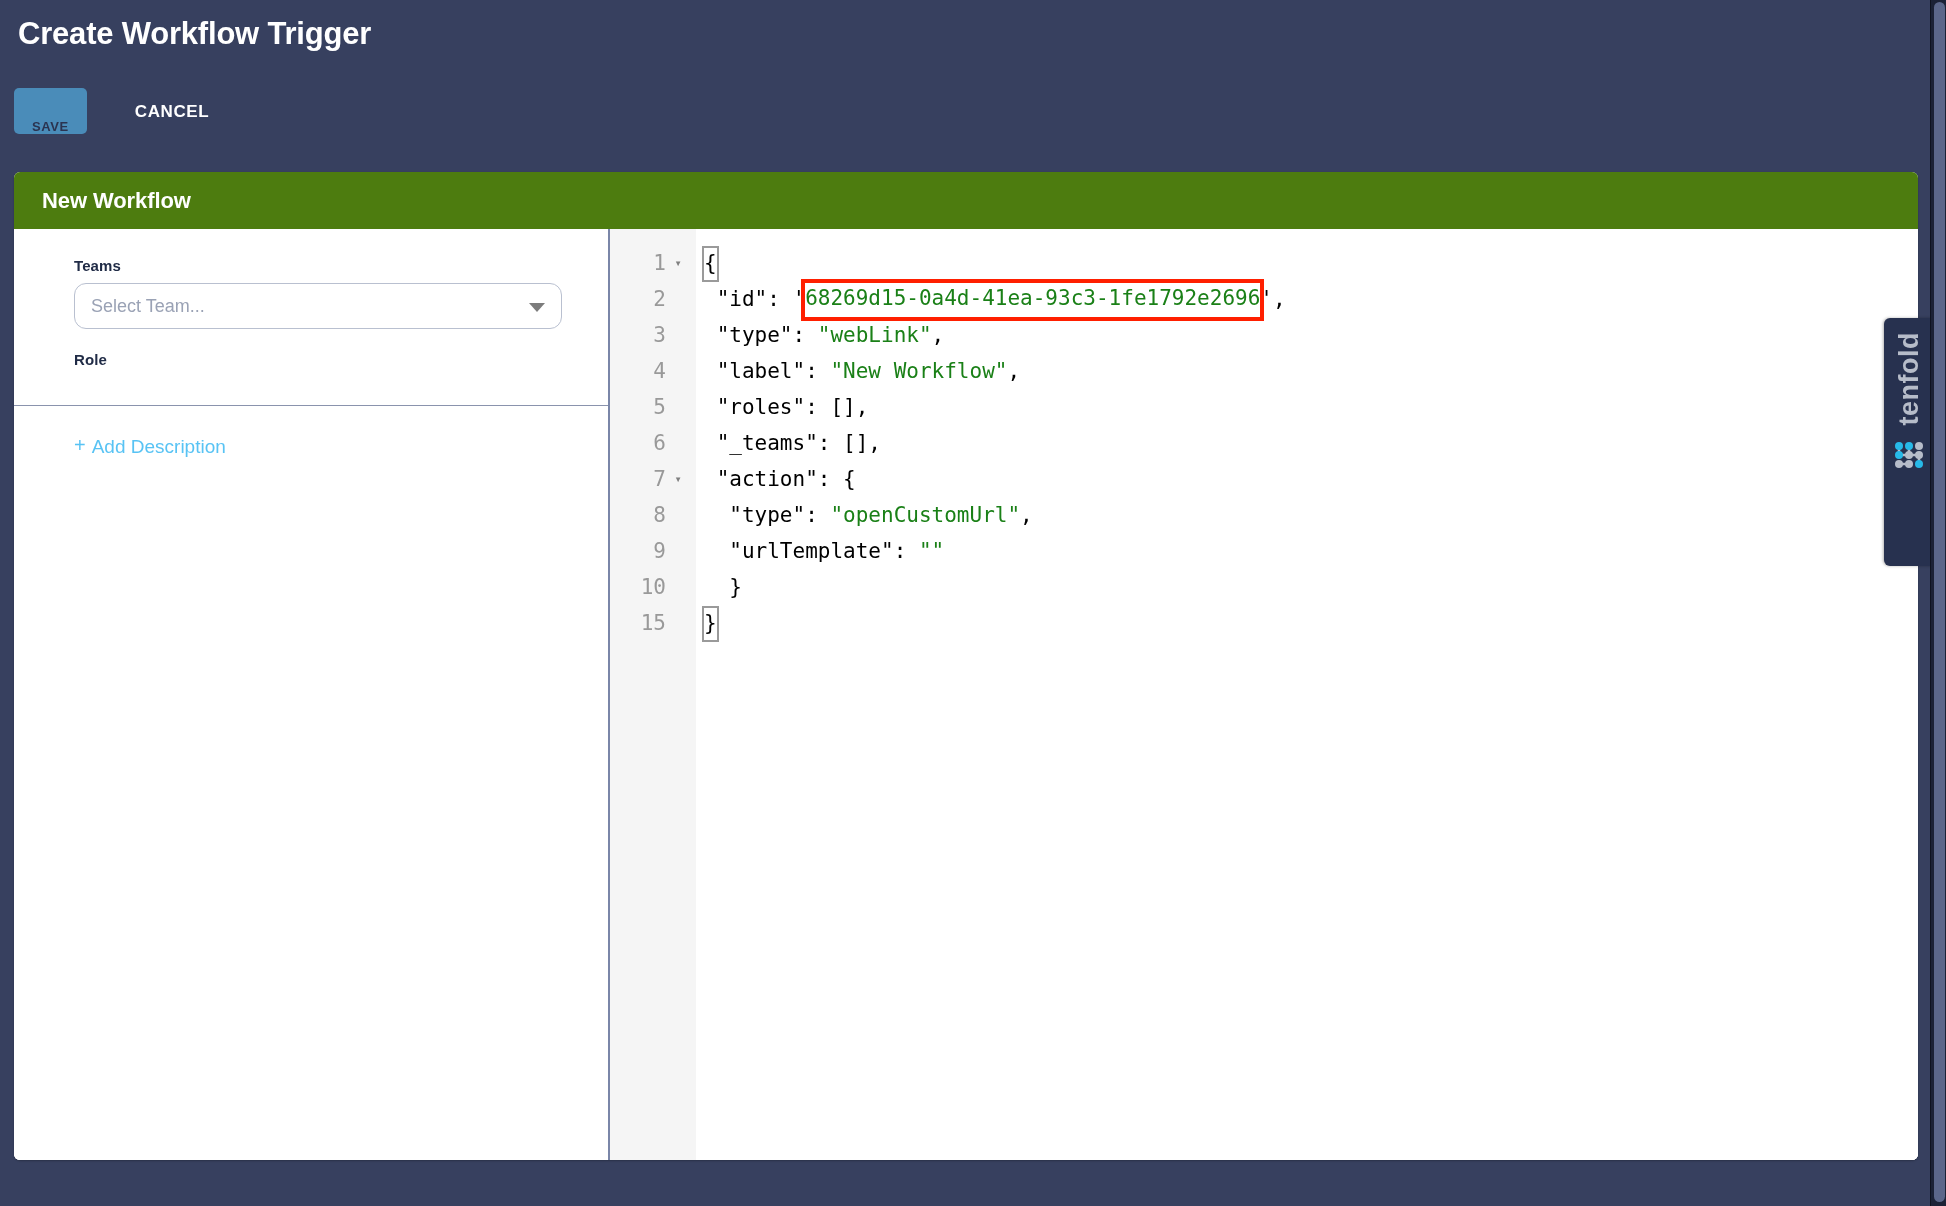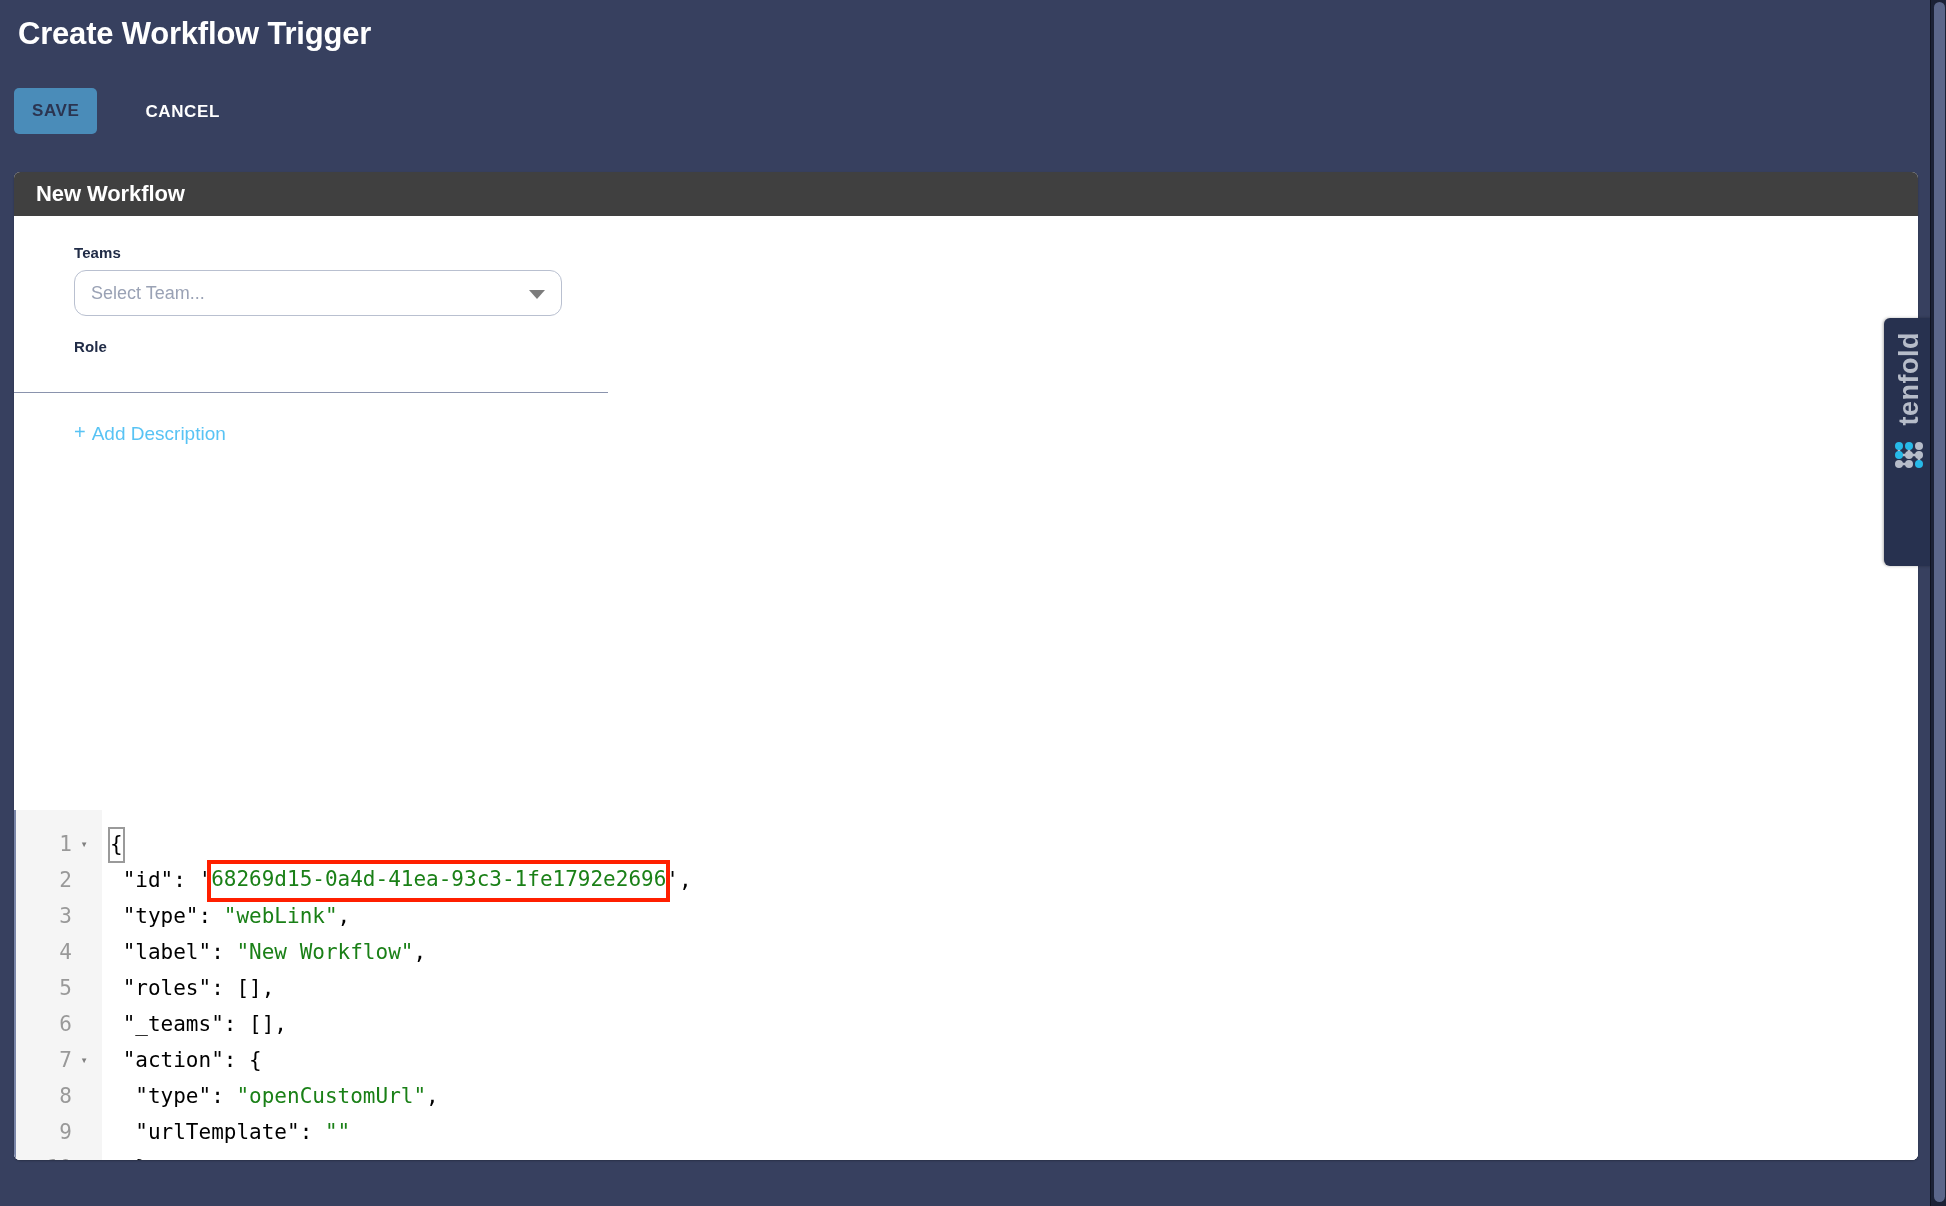--- a/index.html
+++ b/index.html
@@ -42,24 +42,24 @@
     display: flex;
     align-items: center;
     gap: 0px;
   }
   .btn-save {
     background: #4a8cb9;
     color: #2b3450;
     border: none;
     border-radius: 5px;
     font-family: "Liberation Sans", sans-serif;
-    font-size: 17px;
+    font-size: 13px;
     font-weight: bold;
     letter-spacing: 0.6px;
-    padding: 0 18px;
+    padding: 16px 18px;
     height: 46px;
     line-height: 46px;
     cursor: pointer;
   }
   .btn-cancel {
     background: transparent;
     color: #ffffff;
     border: none;
     font-family: "Liberation Sans", sans-serif;
     font-size: 17px;
@@ -78,38 +78,37 @@
     left: 14px;
     top: 172px;
     width: 1904px;
     height: 988px;
     border-radius: 6px 6px 6px 6px;
     overflow: hidden;
     background: #ffffff;
     box-shadow: 0 1px 2px rgba(0,0,0,0.25);
   }
   .card-header {
-    height: 44px;
-    background: #404040;
+    height: 57px;
+    background: #4d7c0f;
     display: flex;
     align-items: center;
-    padding-left: 22px;
+    padding-left: 28px;
   }
   .card-header h2 {
     margin: 0;
     color: #ffffff;
     font-size: 22px;
     font-weight: bold;
     letter-spacing: -0.1px;
   }
   .card-body {
     display: flex;
     height: 932px;
     background: #ffffff;
-    flex-direction: column;
   }
 
   
   .form-pane {
     width: 594px;
     background: #ffffff;
     position: relative;
     flex: 0 0 594px;
   }
   .form-section {

